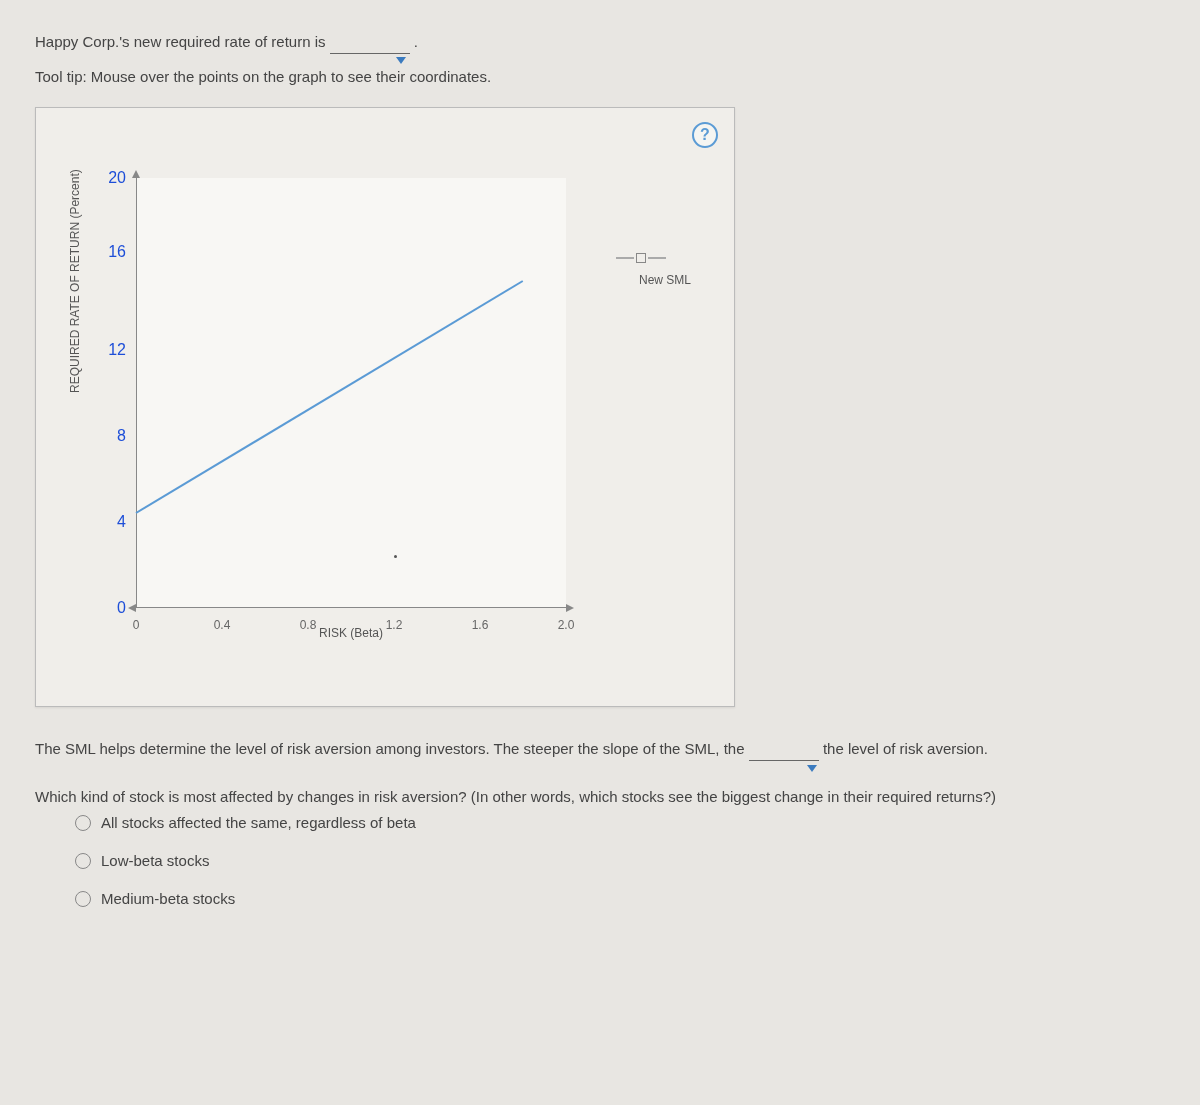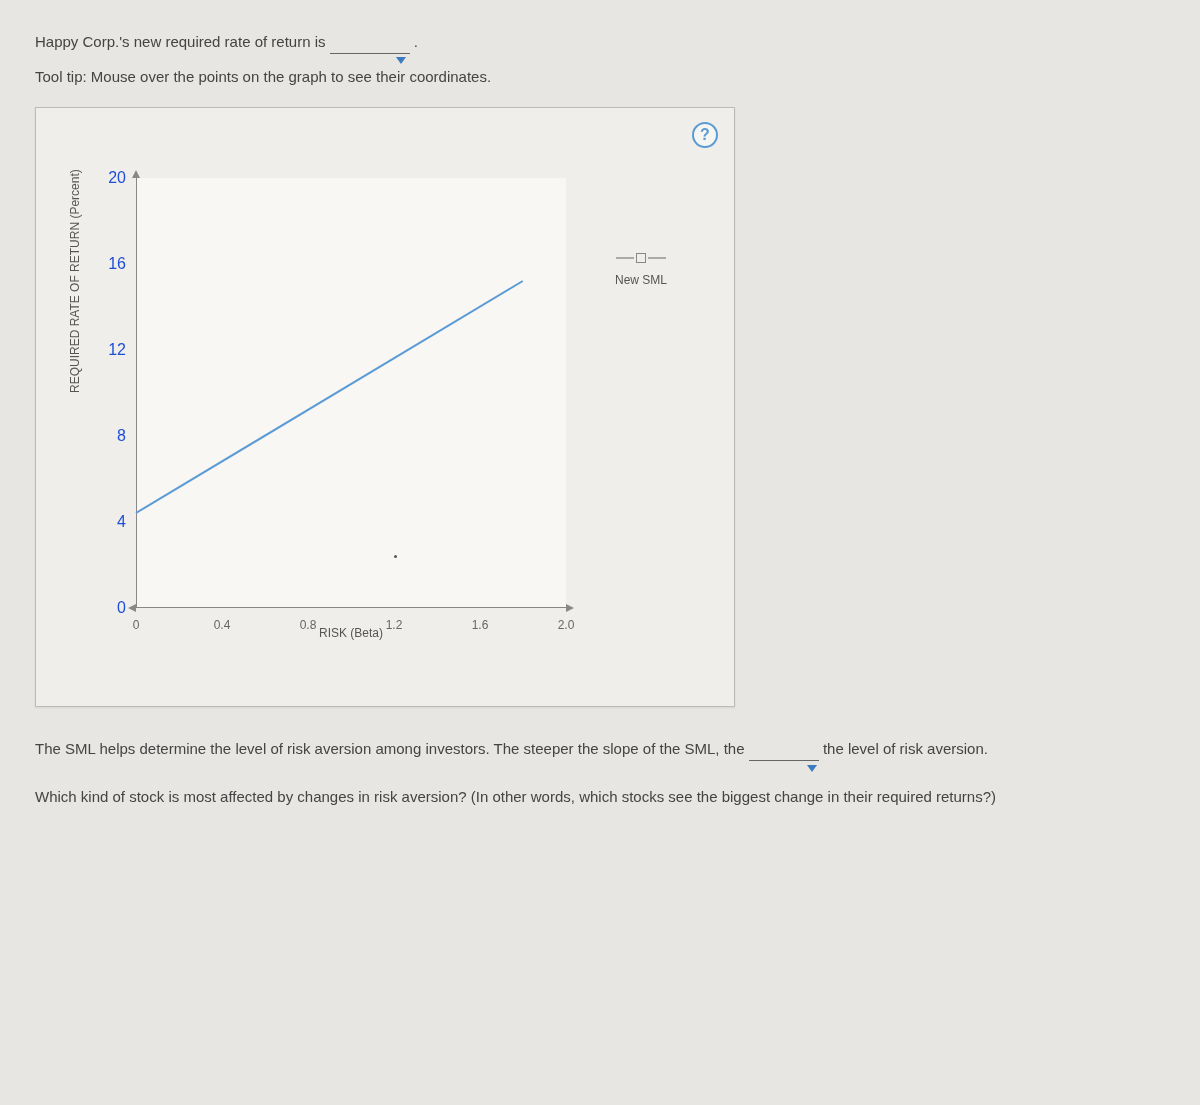--- a/index.html
+++ b/index.html
@@ -131,21 +131,21 @@
     height: 2px;
     transform-origin: left center;
   }
   .legend-box {
     position: absolute;
     left: 555px;
     top: 145px;
     width: 100px;
     font-size: 12px;
     color: #555;
-    text-align: center;
+    text-align: right;
   }
   .legend-sym {
     display: flex;
     align-items: center;
     justify-content: center;
     margin-bottom: 8px;
   }
   .legend-seg {
     width: 18px; height: 2px; background: #aaa;
   }
@@ -213,21 +213,21 @@
     <div class="x-axis"></div>
     <div class="y-axis"></div>
     <div class="arrow-x"></div>
     <div class="arrow-y"></div>
     <div class="arrow-x-neg"></div>
 
     <div class="ytick-label" style="bottom:0">0</div>
     <div class="ytick-label" style="bottom:86px">4</div>
     <div class="ytick-label" style="bottom:172px">8</div>
     <div class="ytick-label" style="bottom:258px">12</div>
-    <div class="ytick-label" style="bottom:344px">16</div>
+    <div class="ytick-label" style="bottom:356px">16</div>
     <div class="ytick-label" style="bottom:430px">20</div>
 
     <div class="xtick-label" style="left:0">0</div>
     <div class="xtick-label" style="left:86px">0.4</div>
     <div class="xtick-label" style="left:172px">0.8</div>
     <div class="xtick-label" style="left:258px">1.2</div>
     <div class="xtick-label" style="left:344px">1.6</div>
     <div class="xtick-label" style="left:430px">2.0</div>
 
     <div class="xlabel">RISK (Beta)</div>
@@ -253,13 +253,25 @@
     <span class="inline-blank">
       <span class="caret"></span>
     </span>
     <span> the level of risk aversion.</span>
   </p>
 </div>
 
 <div class="question-text">Which kind of stock is most affected by changes in risk aversion? (In other words, which stocks see the biggest change in their required returns?)</div>
 
 <div class="radio-group">
+  <div class="radio-option">
+    <div class="radio-circle"></div>
+    <span>All stocks affected the same, regardless of beta</span>
+  </div>
+  <div class="radio-option">
+    <div class="radio-circle"></div>
+    <span>Low-beta stocks</span>
+  </div>
+  <div class="radio-option">
+    <div class="radio-circle"></div>
+    <span>Medium-beta stocks</span>
+  </div>
 </div>
 
 </body></html>

